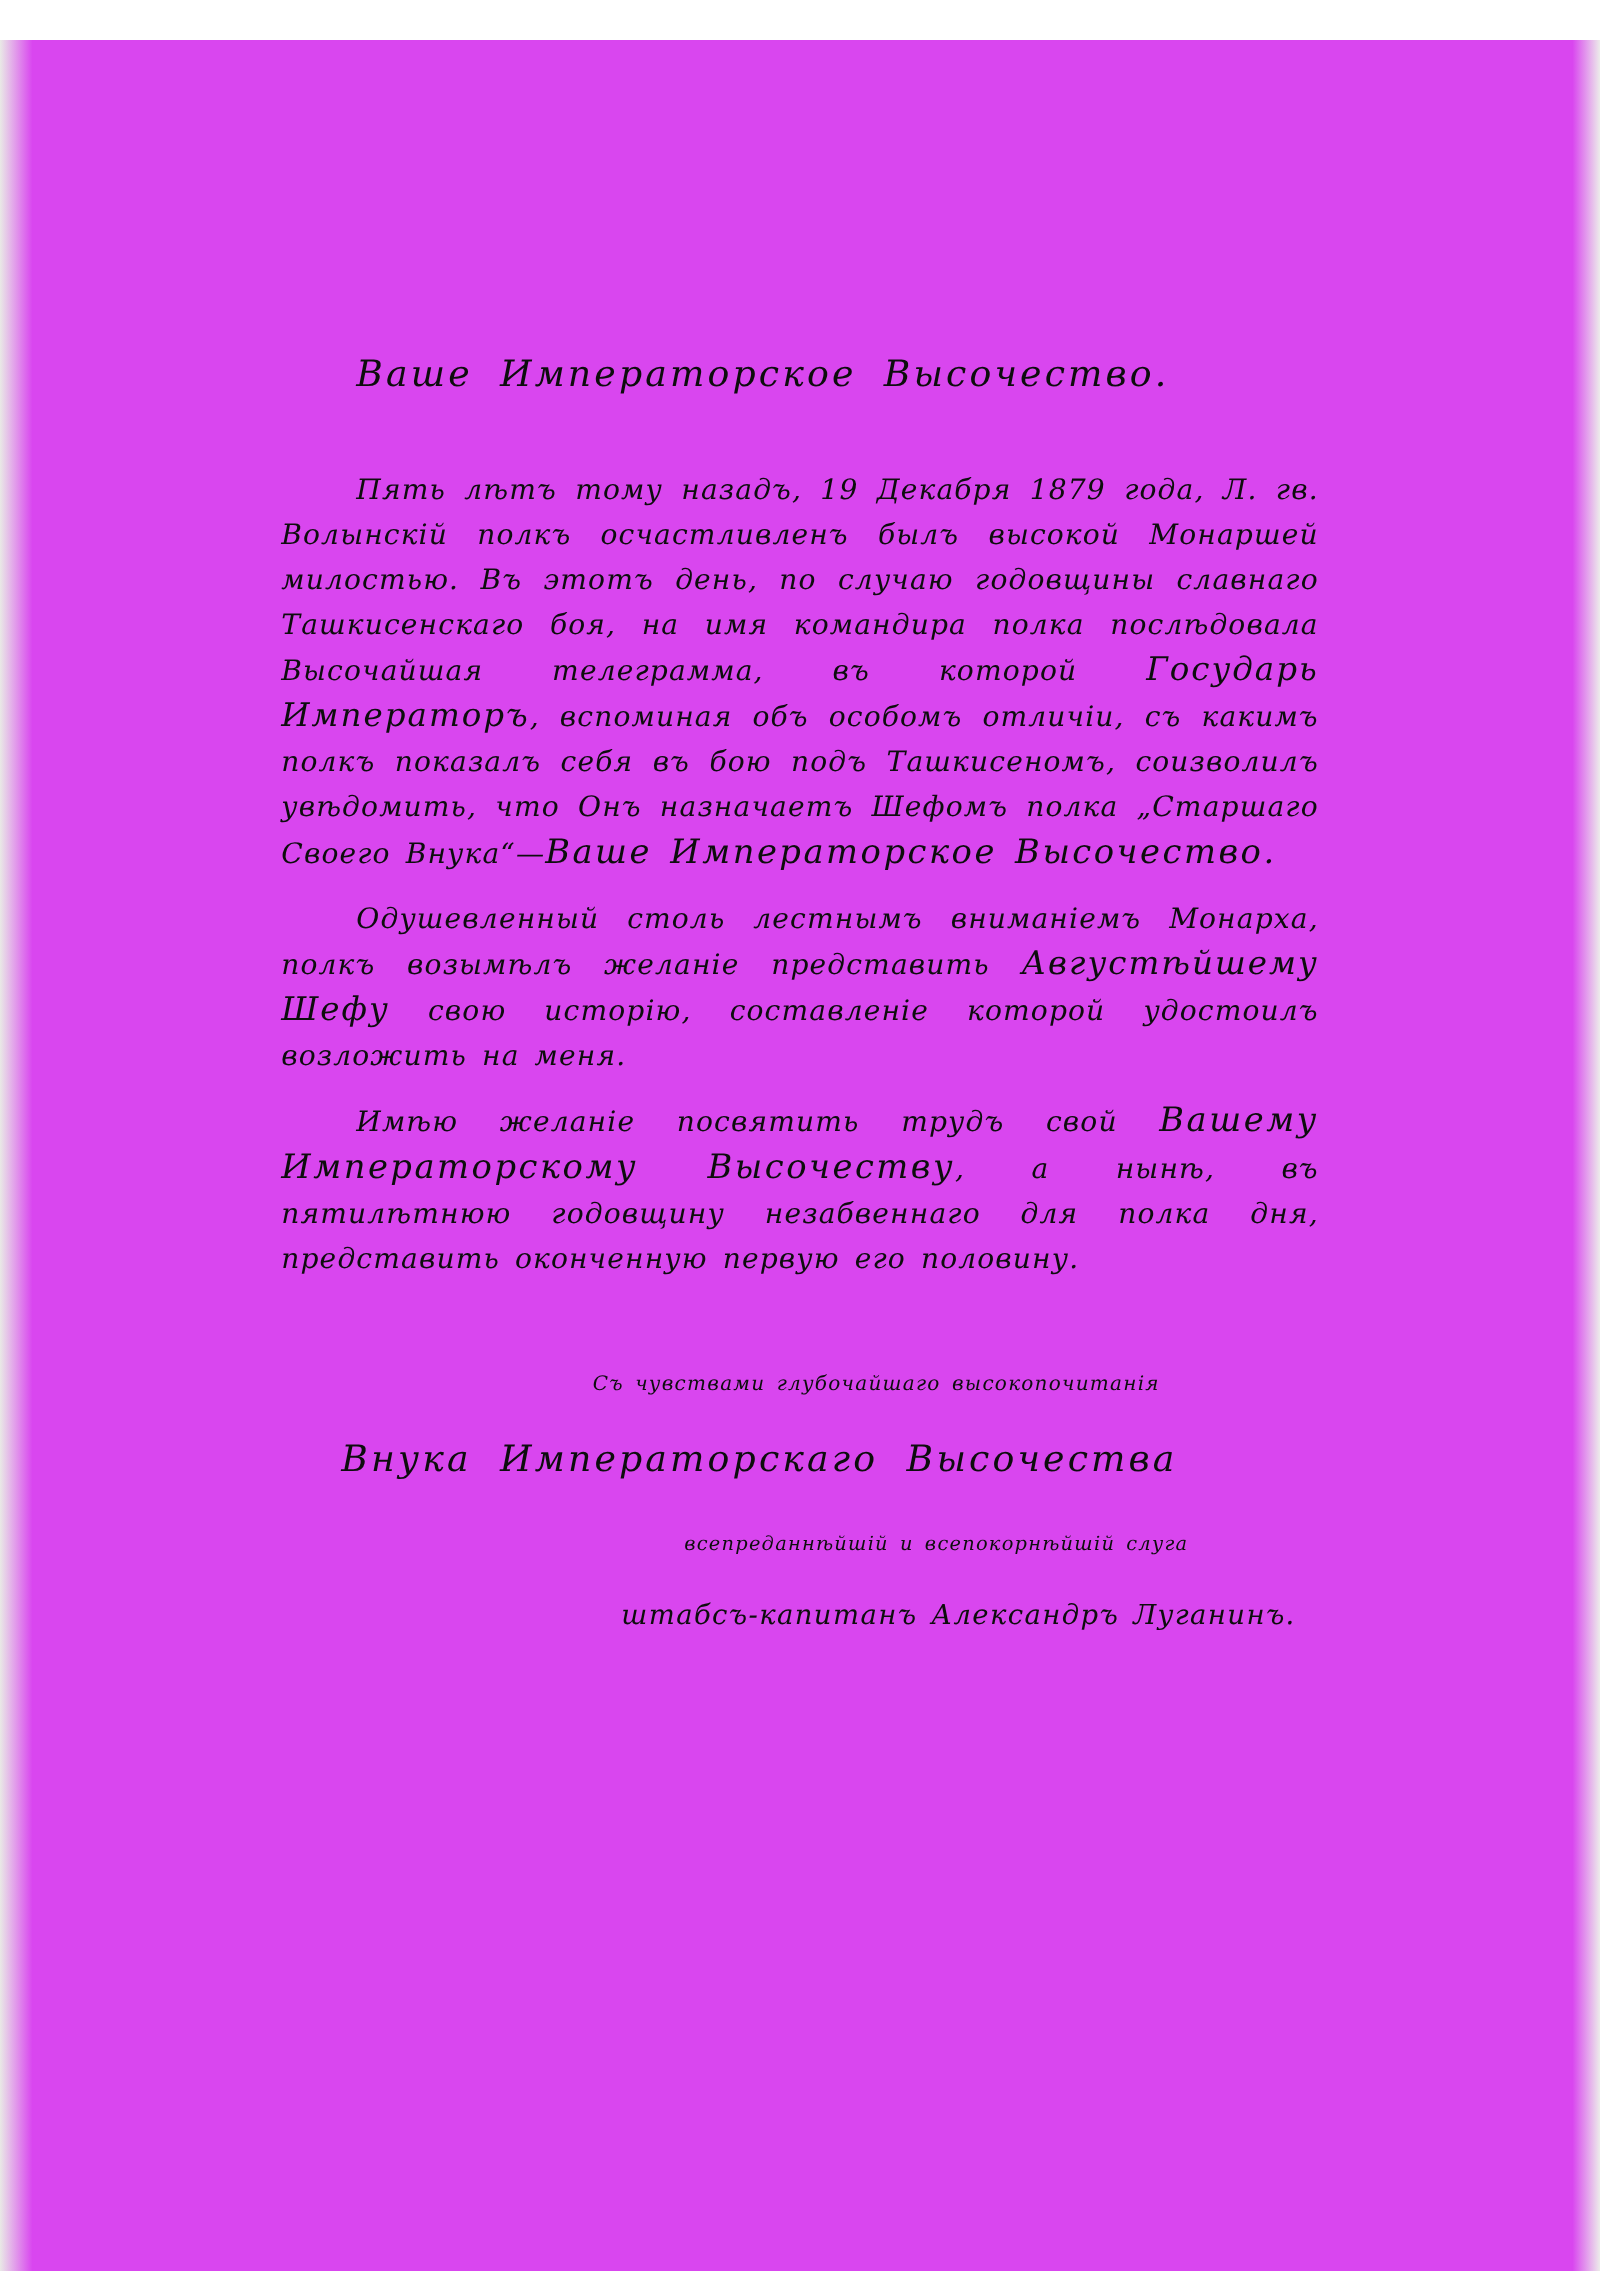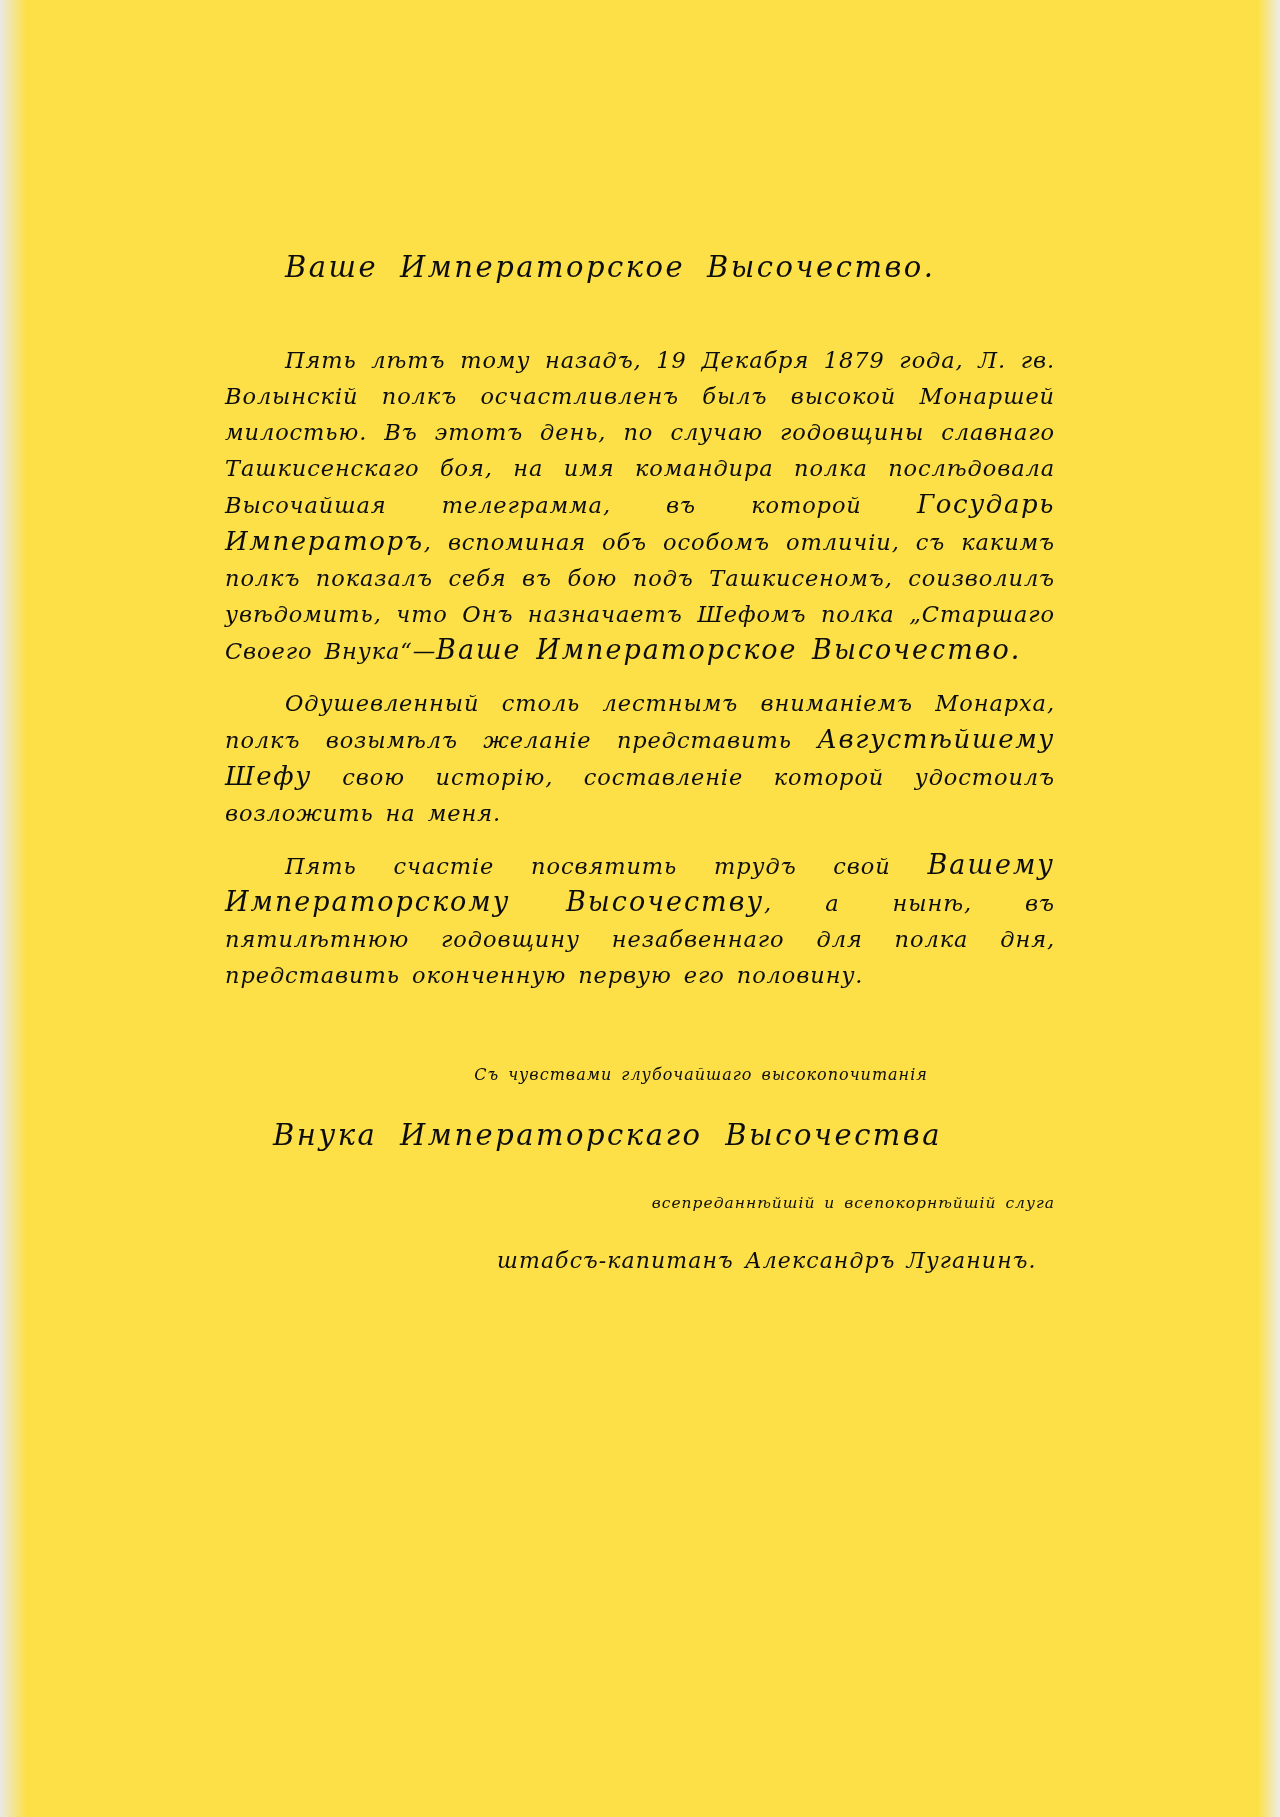--- a/index.html
+++ b/index.html
@@ -13,21 +13,22 @@
     position: relative;
     font-family: "Liberation Serif", serif;
     color: #0d0d0d;
     overflow: hidden;
   }
 
   
   .page {
     position: absolute;
     inset: 0;
-    background: #fde047;
+    background: #d946ef;
+    margin-top: 32px;
   }
 
   
   .page::before {
     content: "";
     position: absolute;
     left: 0; top: 0; bottom: 0;
     width: 26px;
     background: linear-gradient(to right, #e9e9e6, rgba(255,255,255,0));
     pointer-events: none;
@@ -102,21 +103,21 @@
     margin: 0 0 42px 0;
     text-align: left;
     padding-left: 48px;
     white-space: nowrap;
   }
   .closing-line3 {
     font-size: 15.5px;
     letter-spacing: 1px;
     word-spacing: 3px;
     margin: 0 0 36px 0;
-    text-align: right;
+    text-align: center;
     padding-left: 218px;
   }
   .closing-line4 {
     font-size: 22px;
     letter-spacing: 1.1px;
     word-spacing: 3px;
     margin: 0;
     text-align: left;
     padding-left: 272px;
   }
@@ -131,21 +132,21 @@
 
     <p class="script para p1">
       <span>Пять лѣтъ тому назадъ, 19 Декабря 1879 года, Л. гв. Волынскій полкъ осчастливленъ былъ высокой Монаршей милостью. Въ этотъ день, по случаю годовщины славнаго Ташкисенскаго боя, на имя командира полка послѣдовала Высочайшая телеграмма, въ которой </span><span class="emph">Государь Императоръ</span><span>, вспоминая объ особомъ отличіи, съ какимъ полкъ показалъ себя въ бою подъ Ташкисеномъ, соизволилъ увѣдомить, что Онъ назначаетъ Шефомъ полка „Старшаго Своего Внука“—</span><span class="emph-lg">Ваше Императорское Высочество.</span>
     </p>
 
     <p class="script para p2">
       <span>Одушевленный столь лестнымъ вниманіемъ Монарха, полкъ возымѣлъ желаніе представить </span><span class="emph">Августѣйшему Шефу</span><span> свою исторію, составленіе которой удостоилъ возложить на меня.</span>
     </p>
 
     <p class="script para p3">
-      <span>Пять счастіе посвятить трудъ свой </span><span class="emph-lg">Вашему Императорскому Высочеству</span><span>, а нынѣ, въ пятилѣтнюю годовщину незабвеннаго для полка дня, представить оконченную первую его половину.</span>
+      <span>Имѣю желаніе посвятить трудъ свой </span><span class="emph-lg">Вашему Императорскому Высочеству</span><span>, а нынѣ, въ пятилѣтнюю годовщину незабвеннаго для полка дня, представить оконченную первую его половину.</span>
     </p>
 
     <div class="closing-wrap">
       <div class="script closing-line1">Съ чувствами глубочайшаго высокопочитанія</div>
       <div class="script closing-line2">Внука Императорскаго Высочества</div>
       <div class="script closing-line3">всепреданнѣйшій и всепокорнѣйшій слуга</div>
       <div class="script closing-line4">штабсъ-капитанъ Александръ Луганинъ.</div>
     </div>
 
   </div>

